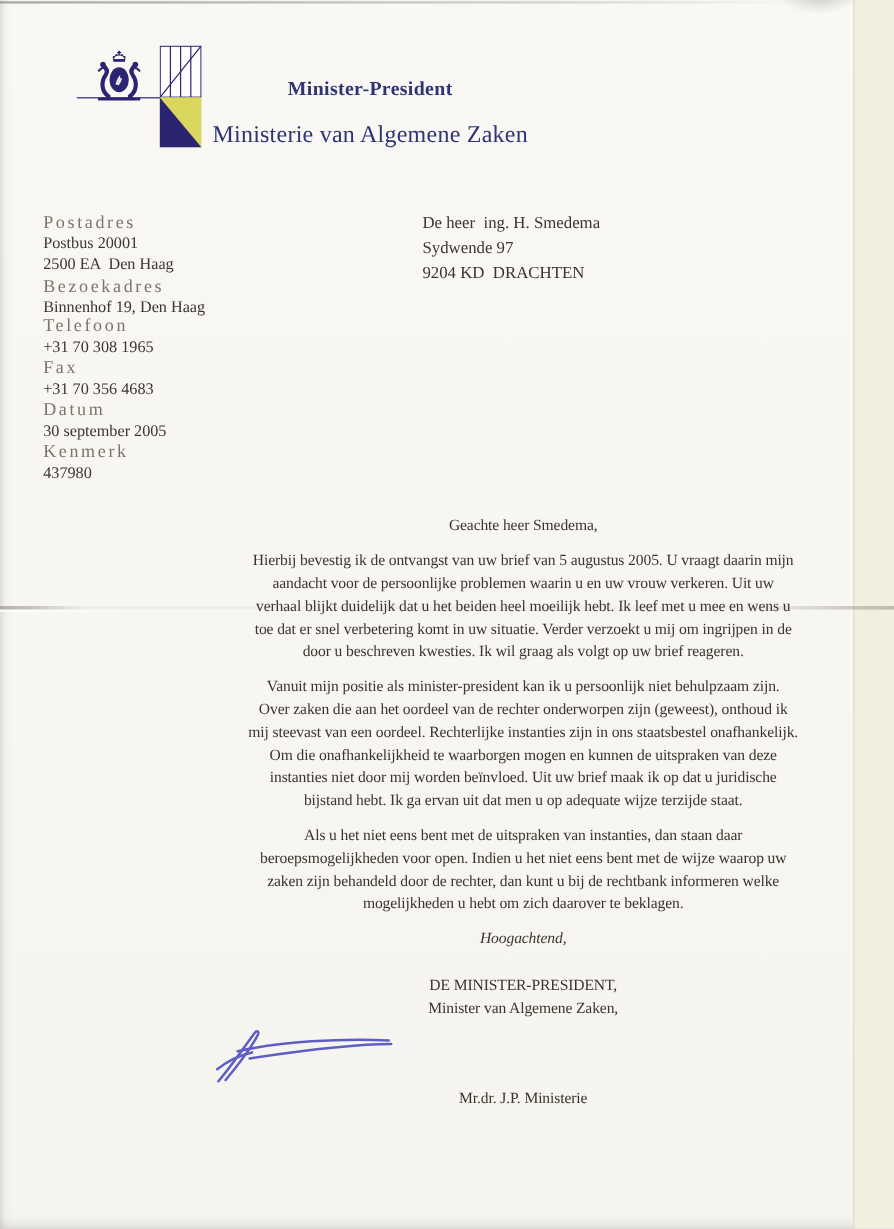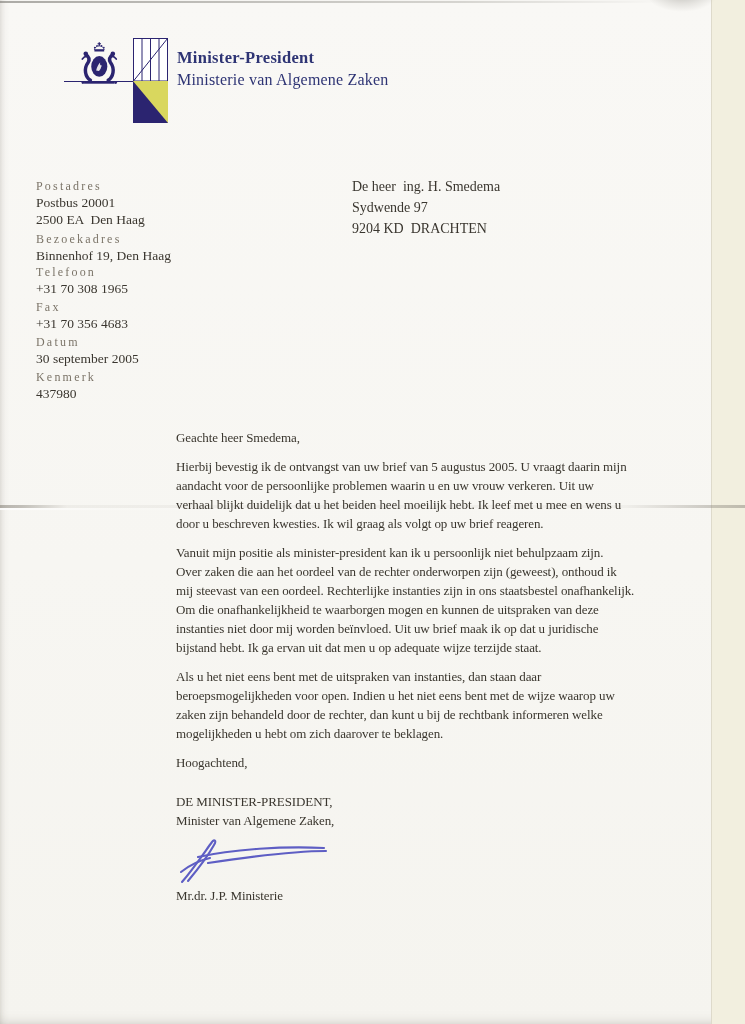--- a/index.html
+++ b/index.html
@@ -18,38 +18,38 @@
     background:linear-gradient(90deg,rgba(130,125,115,.55) 0%,rgba(130,125,115,.45) 3%,rgba(160,155,145,.10) 9%,rgba(160,155,145,.08) 84%,rgba(140,135,125,.40) 95%,rgba(140,135,125,.5) 100%);}
   .fold::after{content:"";position:absolute;top:3px;left:0;width:100%;height:2px;
     background:linear-gradient(90deg,rgba(255,255,255,.8),rgba(255,255,255,.2) 15%,rgba(255,255,255,0) 60%);}
   .curl{position:absolute;top:0;right:28px;width:70px;height:12px;
     background:radial-gradient(ellipse at 50% -40%,rgba(150,147,140,.45),rgba(150,147,140,0) 70%);}
 
   
   .coa{position:absolute;left:64px;top:40px;}
   .rule{position:absolute;left:64px;top:81px;width:70px;height:1px;background:#2b2470;}
   .mark{position:absolute;left:133px;top:38px;}
-  .wordmark{position:absolute;left:177px;top:48px;color:#2e3474;}
+  .wordmark{position:absolute;left:177px;top:64px;color:#2e3474;text-align:center;}
   .wm-title{font-size:16.5px;font-weight:bold;letter-spacing:.3px;line-height:20px;}
-  .wm-sub{font-size:16px;letter-spacing:.2px;line-height:20px;margin-top:2px;}
+  .wm-sub{font-size:20px;letter-spacing:.2px;line-height:20px;margin-top:18px;}
 
   
   .meta-group{position:absolute;left:36px;}
-  .meta-label{font-size:12px;letter-spacing:2.2px;color:#7b7468;line-height:12px;margin-bottom:3px;white-space:pre;}
+  .meta-label{font-size:15px;letter-spacing:2.2px;color:#7b7468;line-height:12px;margin-bottom:3px;white-space:pre;}
   .meta-value{font-size:13.5px;color:#3a362f;line-height:16.5px;white-space:pre;}
 
   
   .recipient{position:absolute;left:352px;top:176px;font-size:14px;color:#3a362f;line-height:21px;}
   .recipient div{white-space:pre;}
 
   
-  .body{position:absolute;left:176px;top:428px;width:520px;color:#3a362e;}
+  .body{position:absolute;left:176px;top:428px;width:520px;color:#3a362e;text-align:center;}
   .line{font-size:13px;line-height:19px;letter-spacing:-0.1px;white-space:pre;}
   .para{margin:0 0 10px 0;}
-  .closing{margin:0 0 10px 0;}
+  .closing{margin:0 0 10px 0;font-style:italic;}
   .signer{margin-top:20px;}
   .signature{margin:6px 0 2px 2px;display:block;}
 </style>
 </head>
 <body>
 
 <div class="page">
 
   <div class="right-strip"></div>
   <div class="top-edge"></div>
@@ -137,20 +137,21 @@
 
   <div class="body">
     <div class="para">
       <div class="line">Geachte heer Smedema,</div>
     </div>
 
     <div class="para">
       <div class="line">Hierbij bevestig ik de ontvangst van uw brief van 5 augustus 2005. U vraagt daarin mijn</div>
       <div class="line">aandacht voor de persoonlijke problemen waarin u en uw vrouw verkeren. Uit uw</div>
       <div class="line">verhaal blijkt duidelijk dat u het beiden heel moeilijk hebt. Ik leef met u mee en wens u</div>
+      <div class="line">toe dat er snel verbetering komt in uw situatie. Verder verzoekt u mij om ingrijpen in de</div>
       <div class="line">door u beschreven kwesties. Ik wil graag als volgt op uw brief reageren.</div>
     </div>
 
     <div class="para">
       <div class="line">Vanuit mijn positie als minister-president kan ik u persoonlijk niet behulpzaam zijn.</div>
       <div class="line">Over zaken die aan het oordeel van de rechter onderworpen zijn (geweest), onthoud ik</div>
       <div class="line">mij steevast van een oordeel. Rechterlijke instanties zijn in ons staatsbestel onafhankelijk.</div>
       <div class="line">Om die onafhankelijkheid te waarborgen mogen en kunnen de uitspraken van deze</div>
       <div class="line">instanties niet door mij worden beïnvloed. Uit uw brief maak ik op dat u juridische</div>
       <div class="line">bijstand hebt. Ik ga ervan uit dat men u op adequate wijze terzijde staat.</div>

